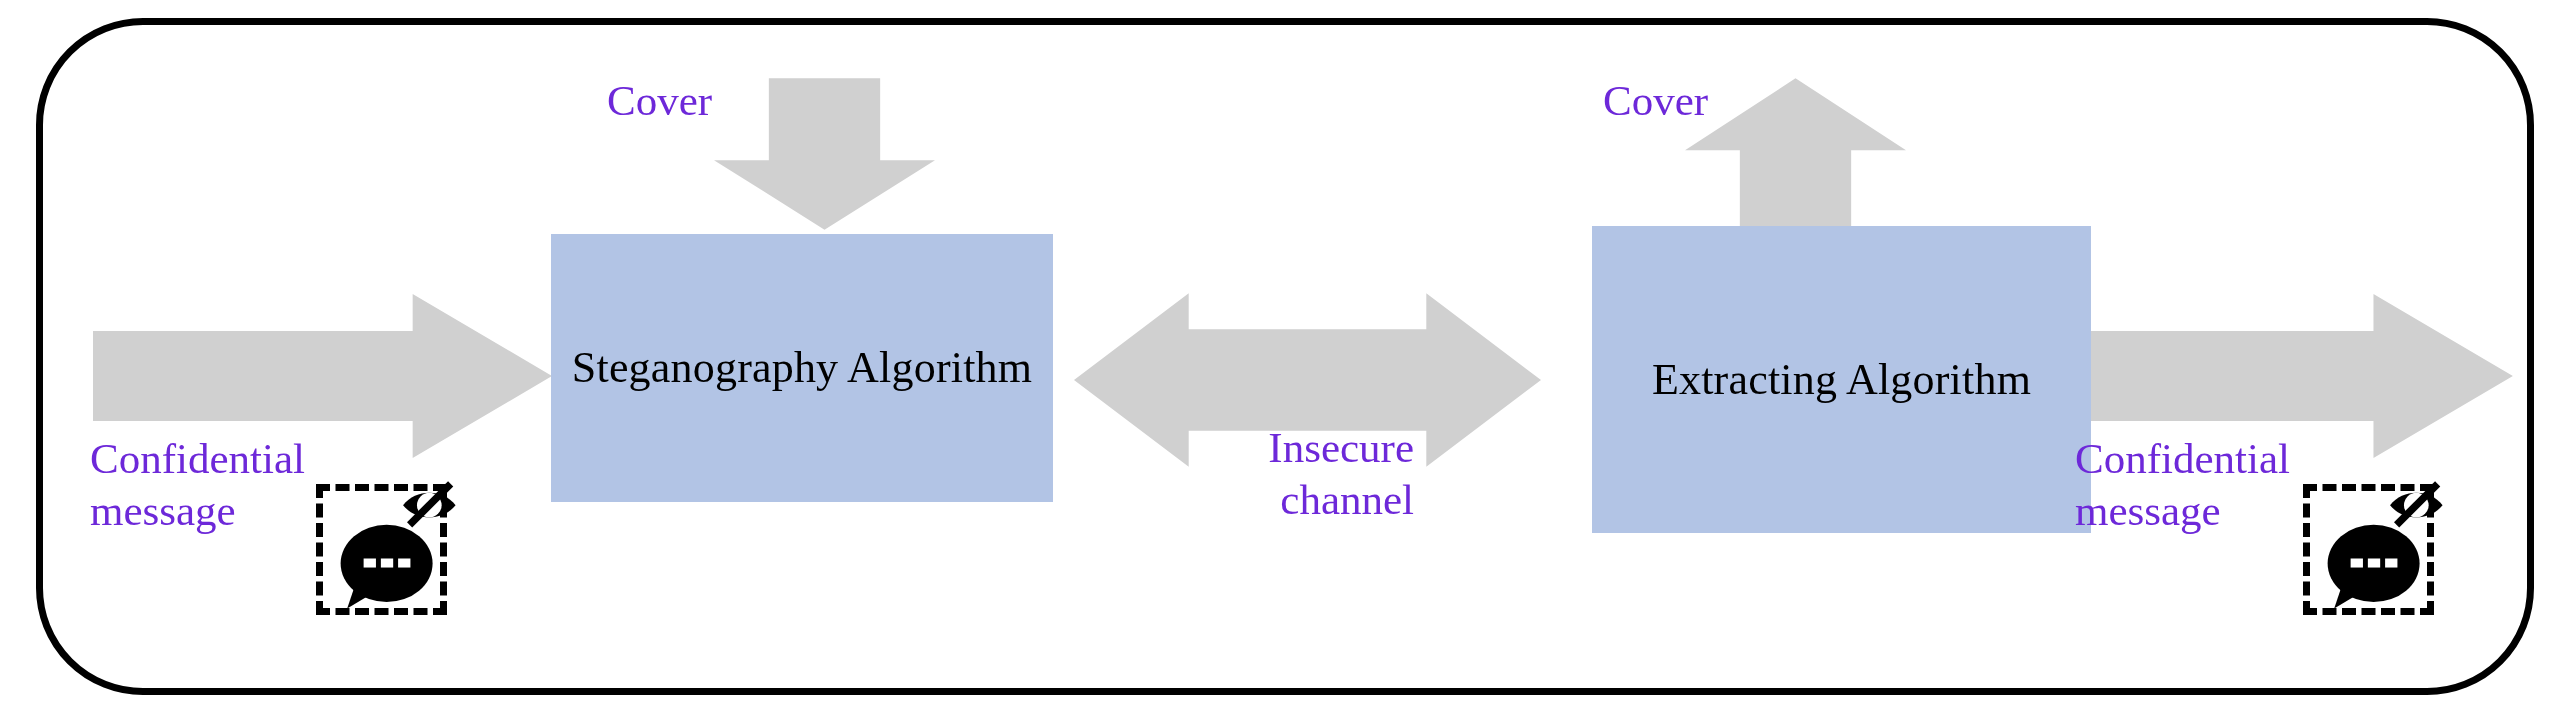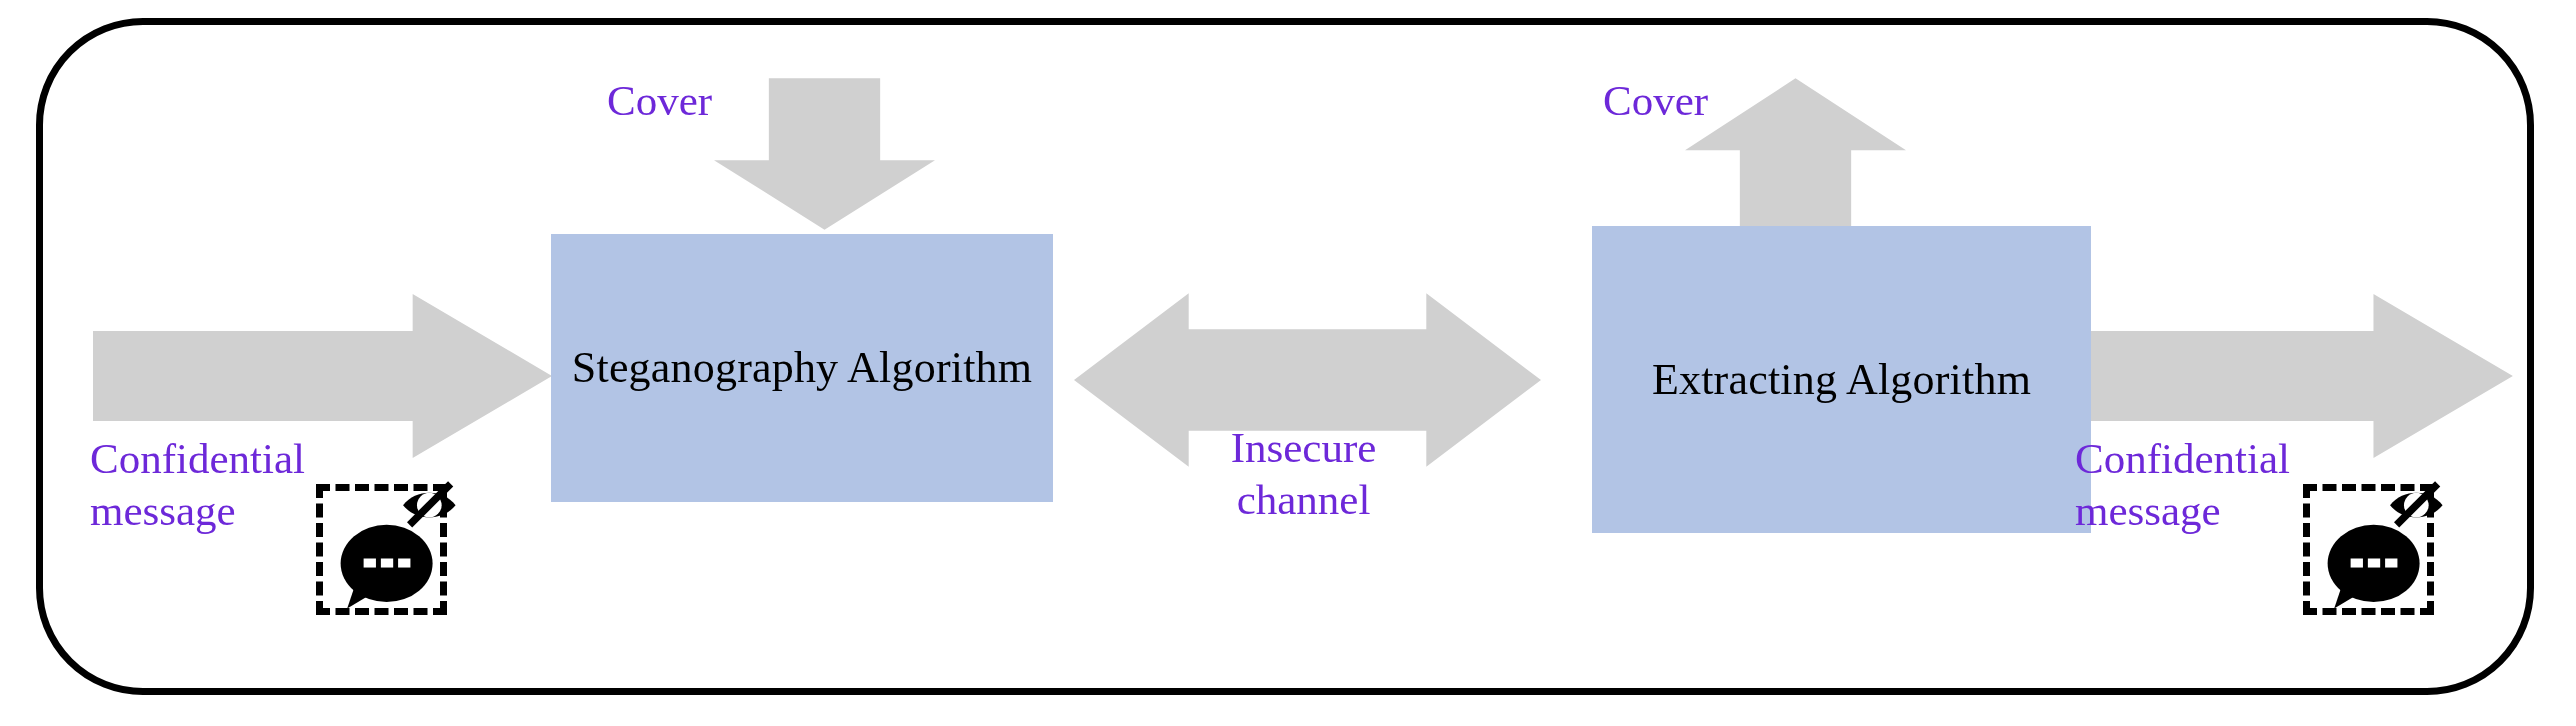--- a/index.html
+++ b/index.html
@@ -63,21 +63,21 @@
   
   .txt {
     position: absolute;
     color: #6d28d9;
     font-size: 43px;
     line-height: 1.22;
     white-space: pre-line;
   }
   #label-cover-left  { left: 607px;  top: 75px;  }
   #label-cover-right { left: 1603px; top: 75px;  }
-  #label-channel     { left: 1193px; top: 422px; text-align: center; width: 221px;}
+  #label-channel     { left: 1193px; top: 422px; text-align: right; width: 221px;}
   #label-conf-left   { left: 90px;  top: 433px; }
   #label-conf-right  { left: 2075px; top: 433px; }
 
   
   .arrow-svg {
     position: absolute;
     overflow: visible;
   }
   #arrow-in-left   { left: 93px;  top: 294px; }
   #arrow-out-right { left: 2088px; top: 294px; }

